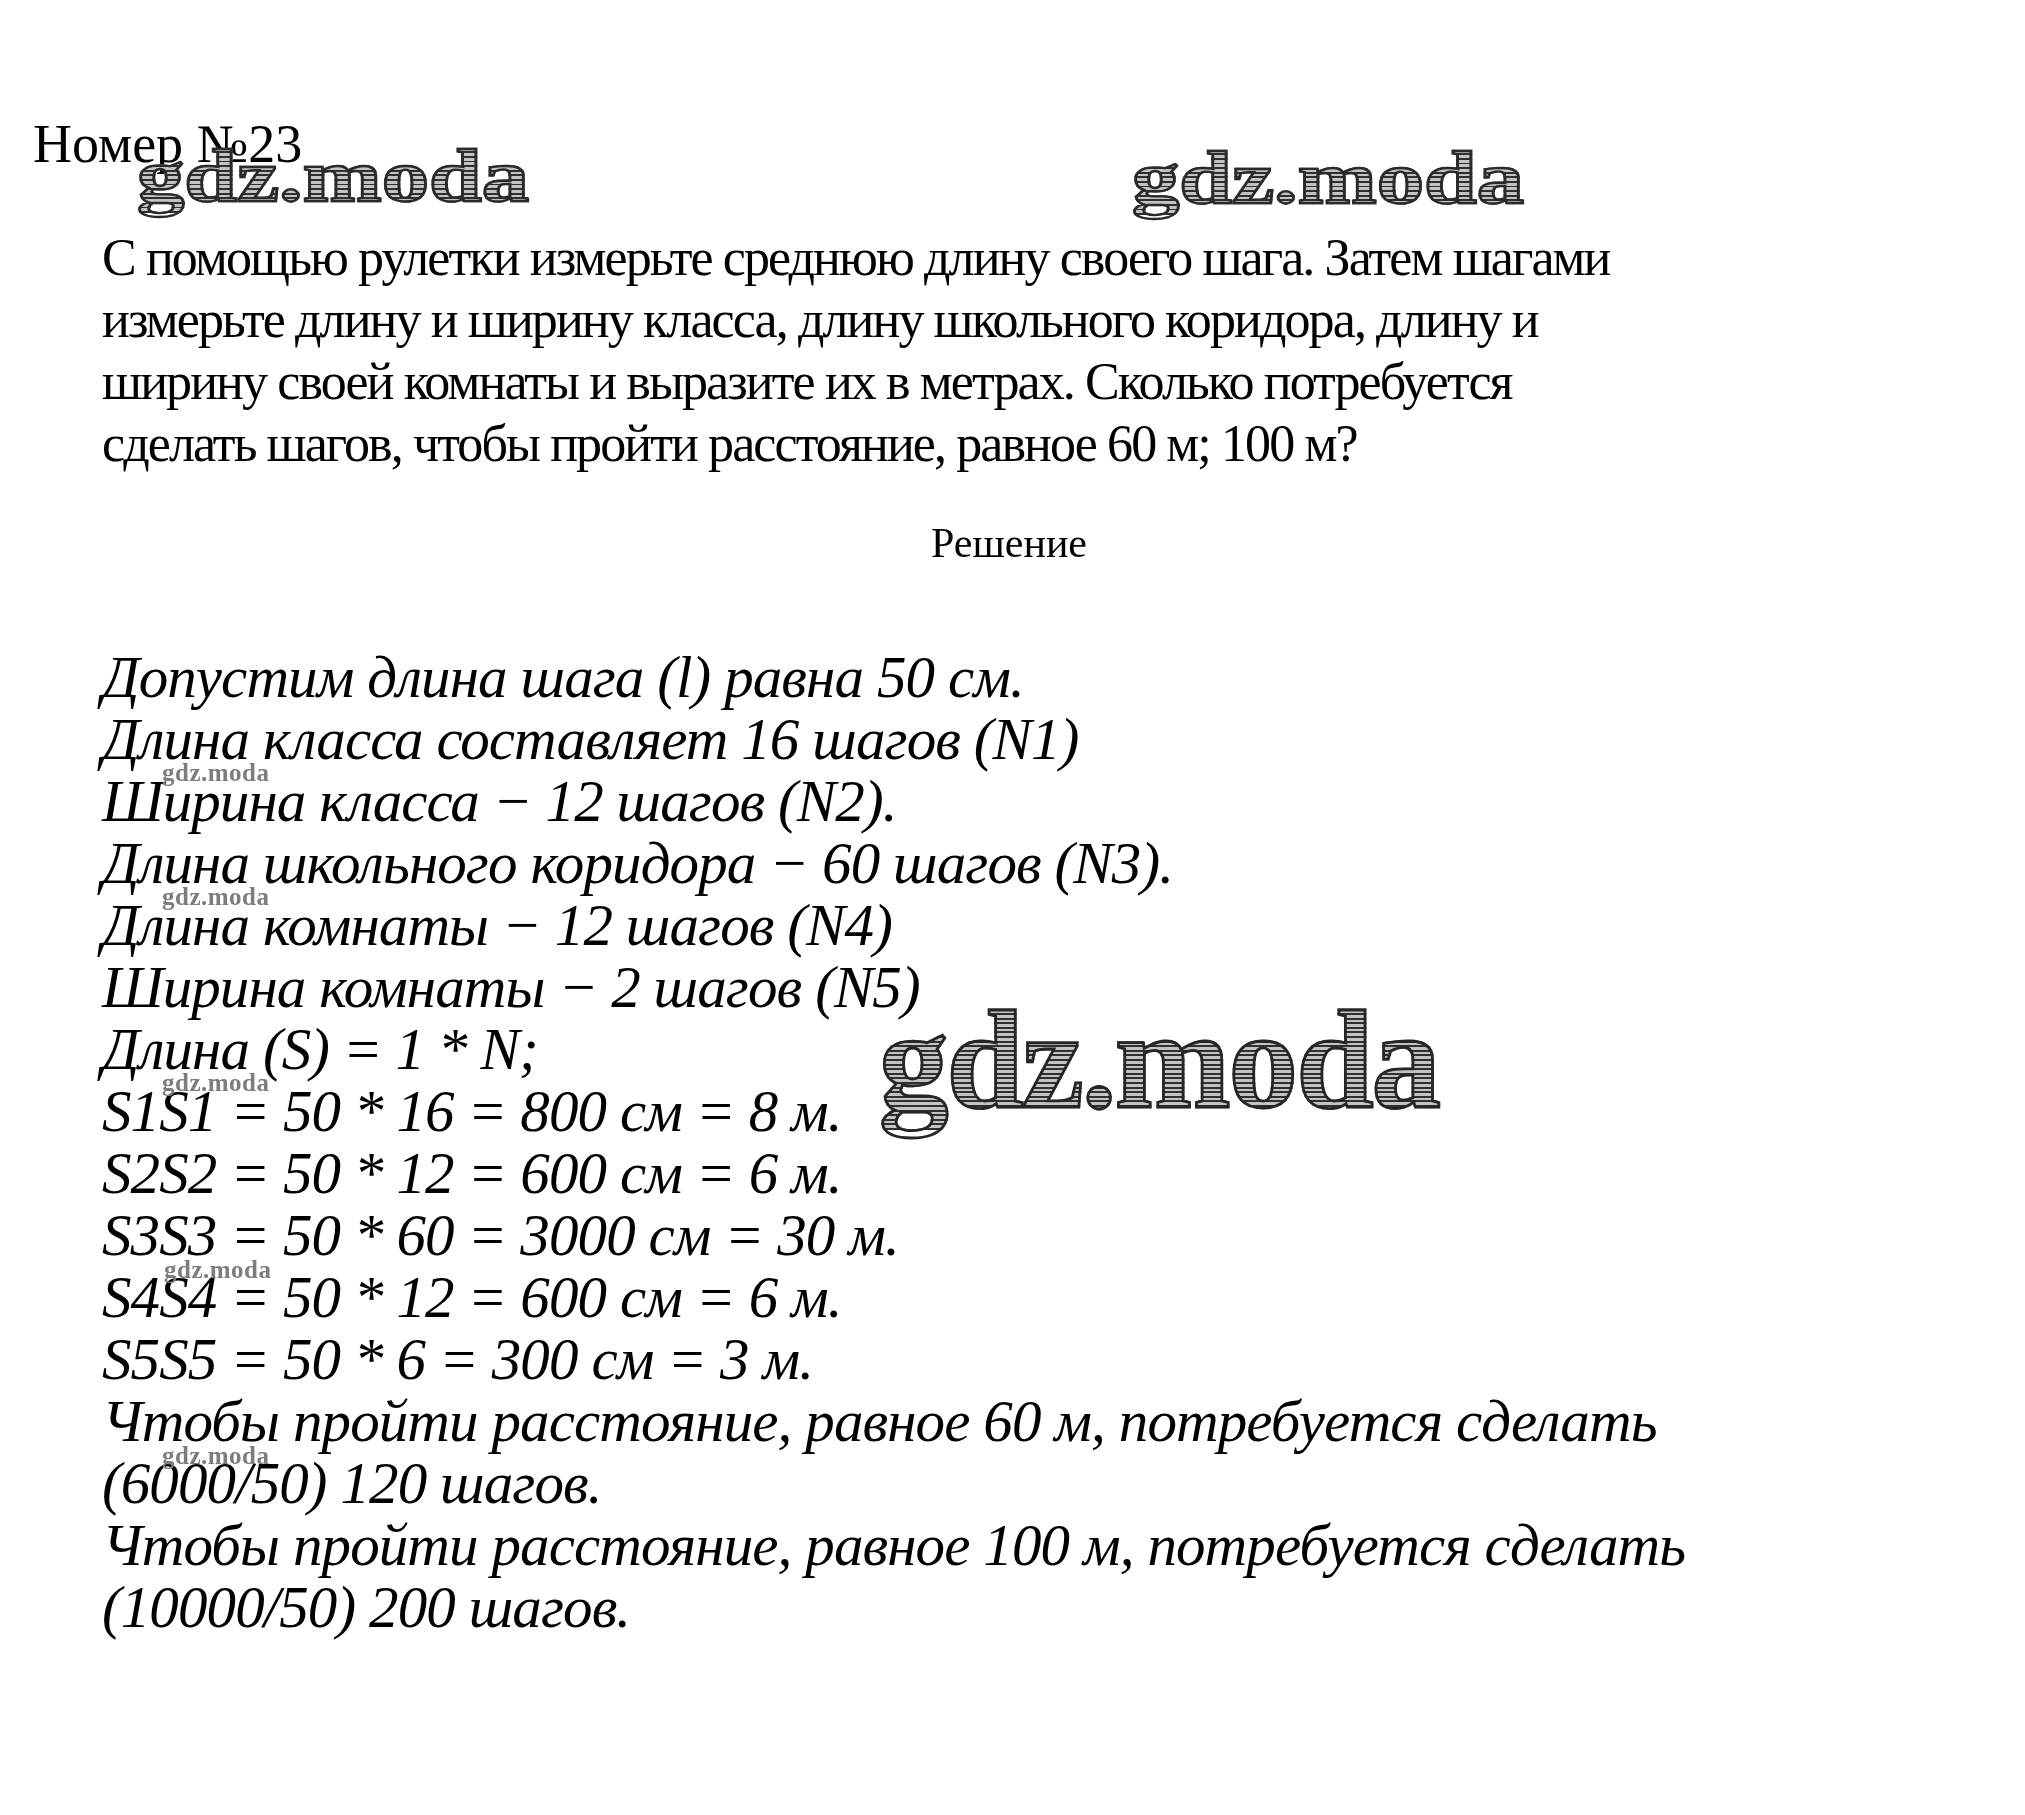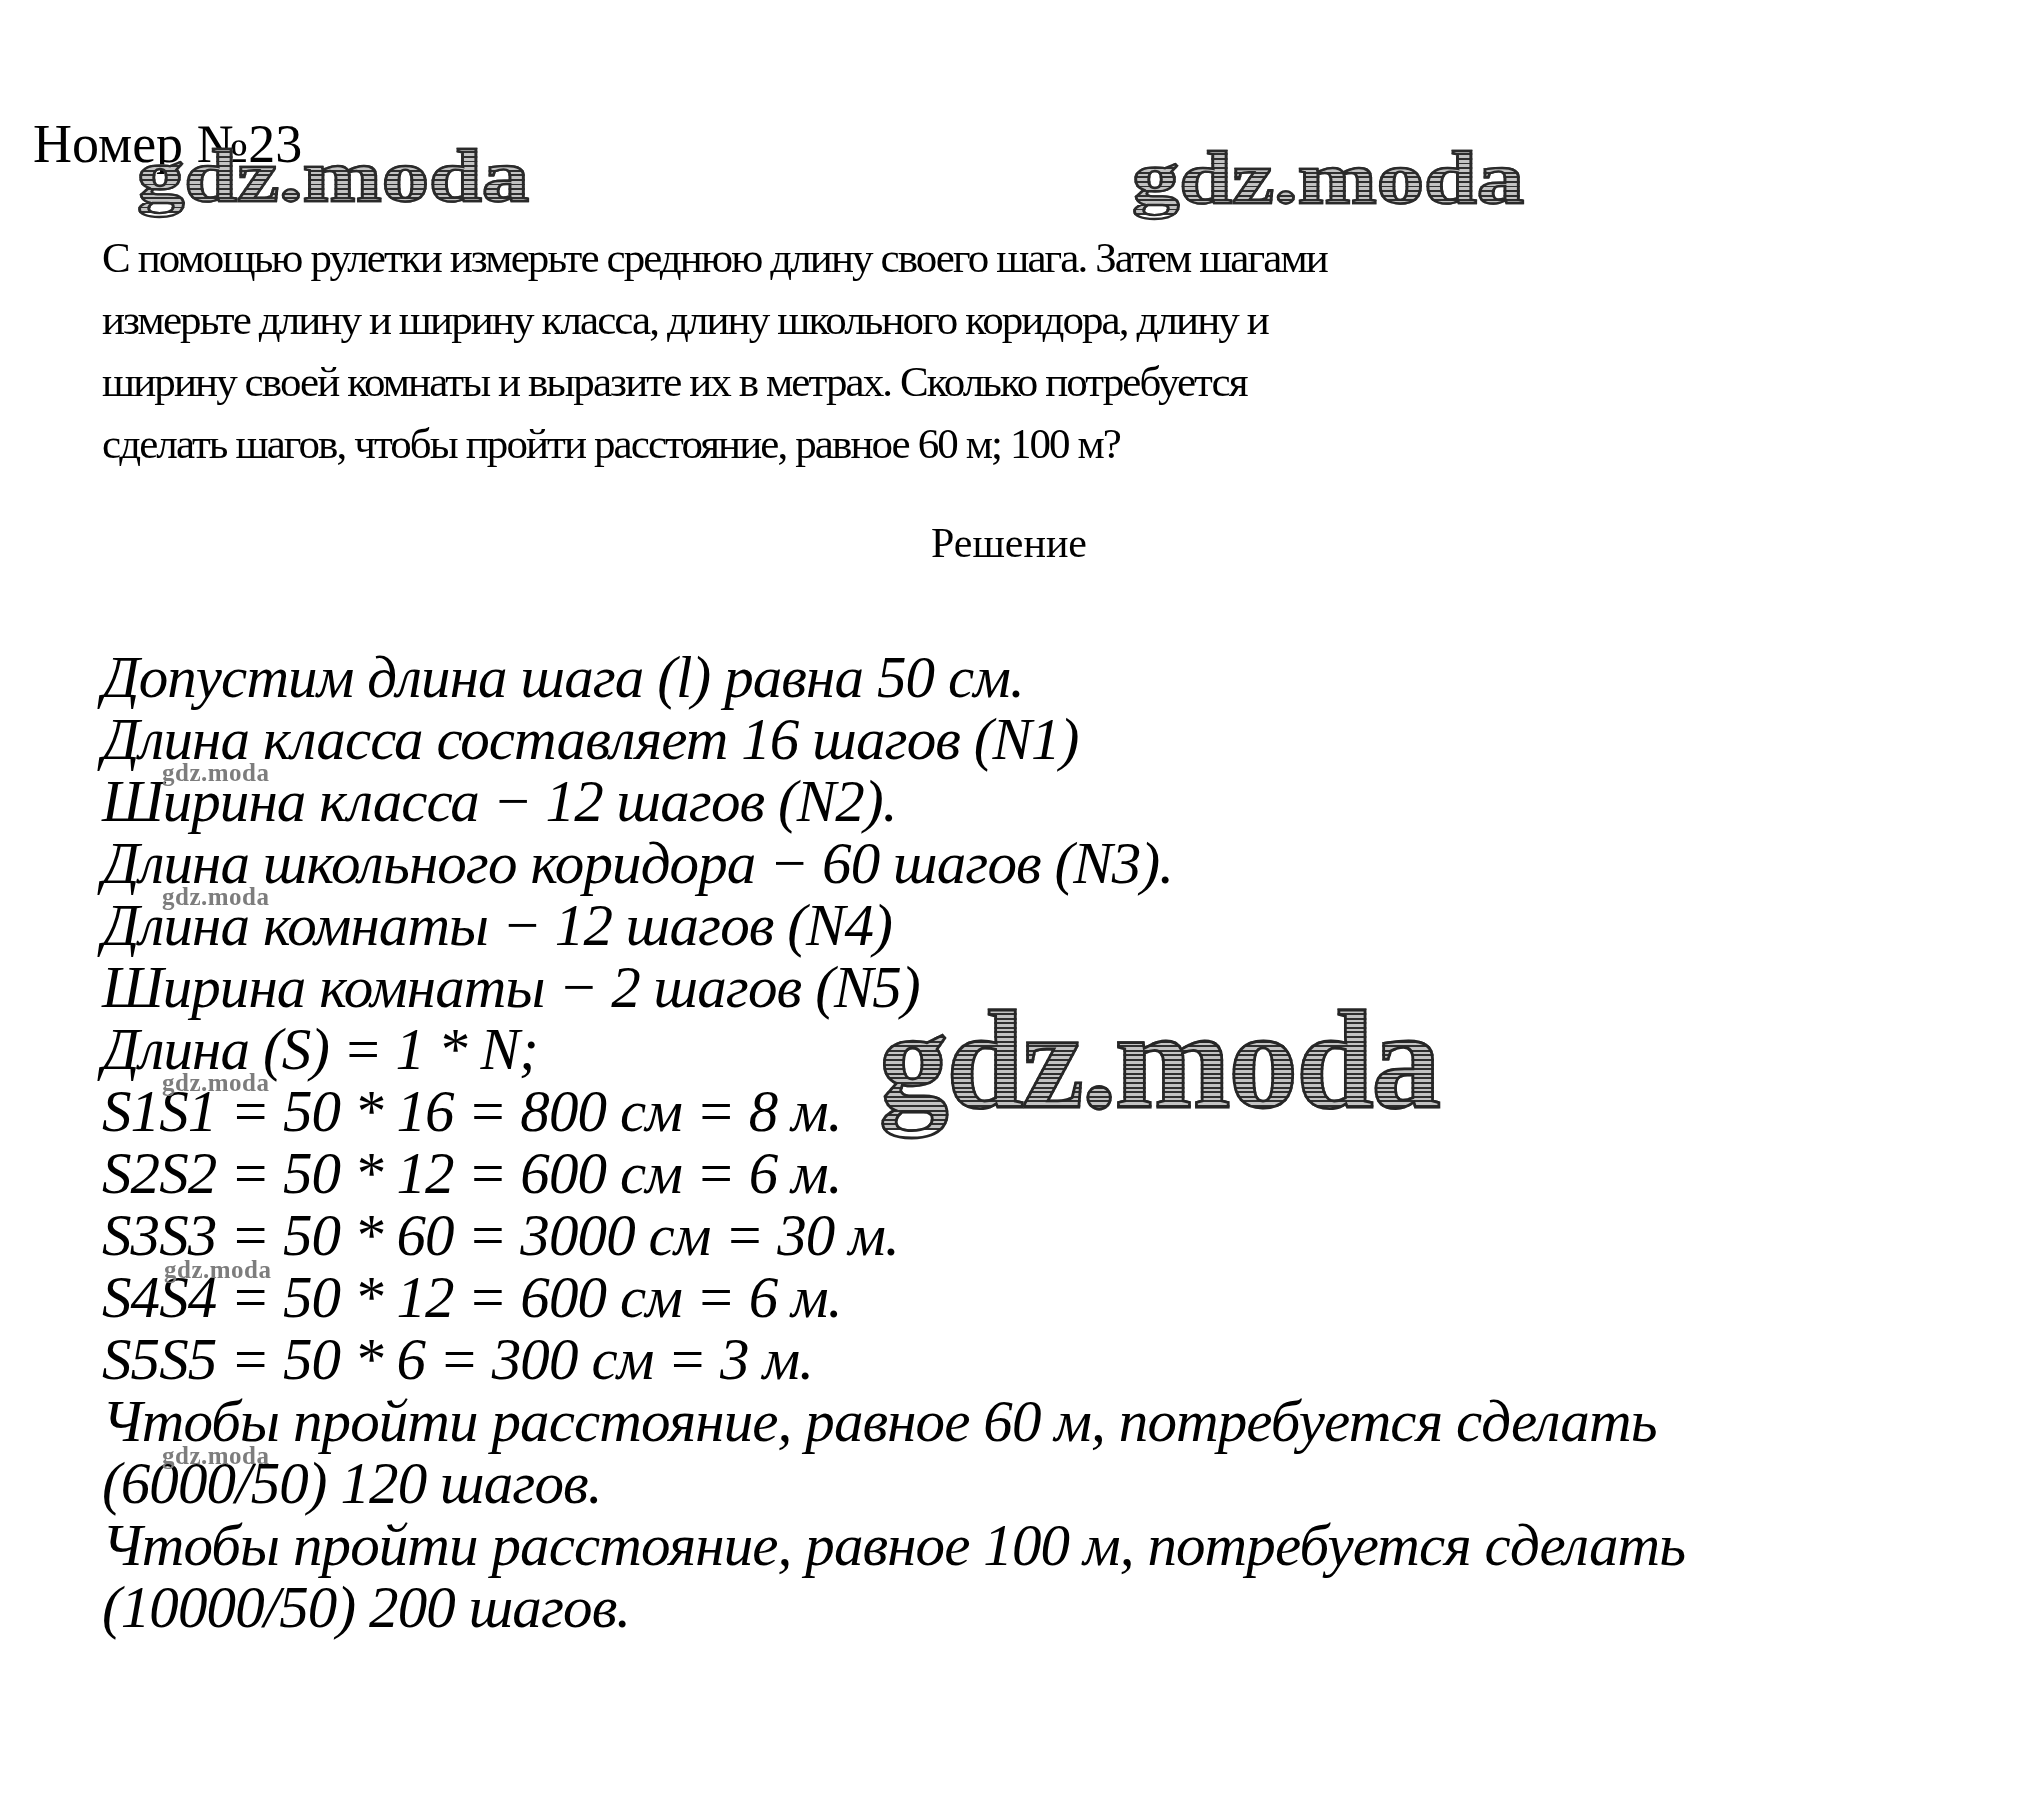--- a/index.html
+++ b/index.html
@@ -24,21 +24,21 @@
   }
   #solution-heading {
     left:0; top:519px; width:2018px;
     text-align:center;
     font-size:42px;
   }
 
   
   #problem-paragraph {
     left:102px; top:227px;
-    font-size:43px;
+    font-size:52px;
     line-height:62px;
     letter-spacing:-1.9px;
   }
   #solution-block {
     left:102px; top:646px;
     font-size:59px;
     line-height:62px;
     letter-spacing:-0.9px;
     font-style:italic;
   }

